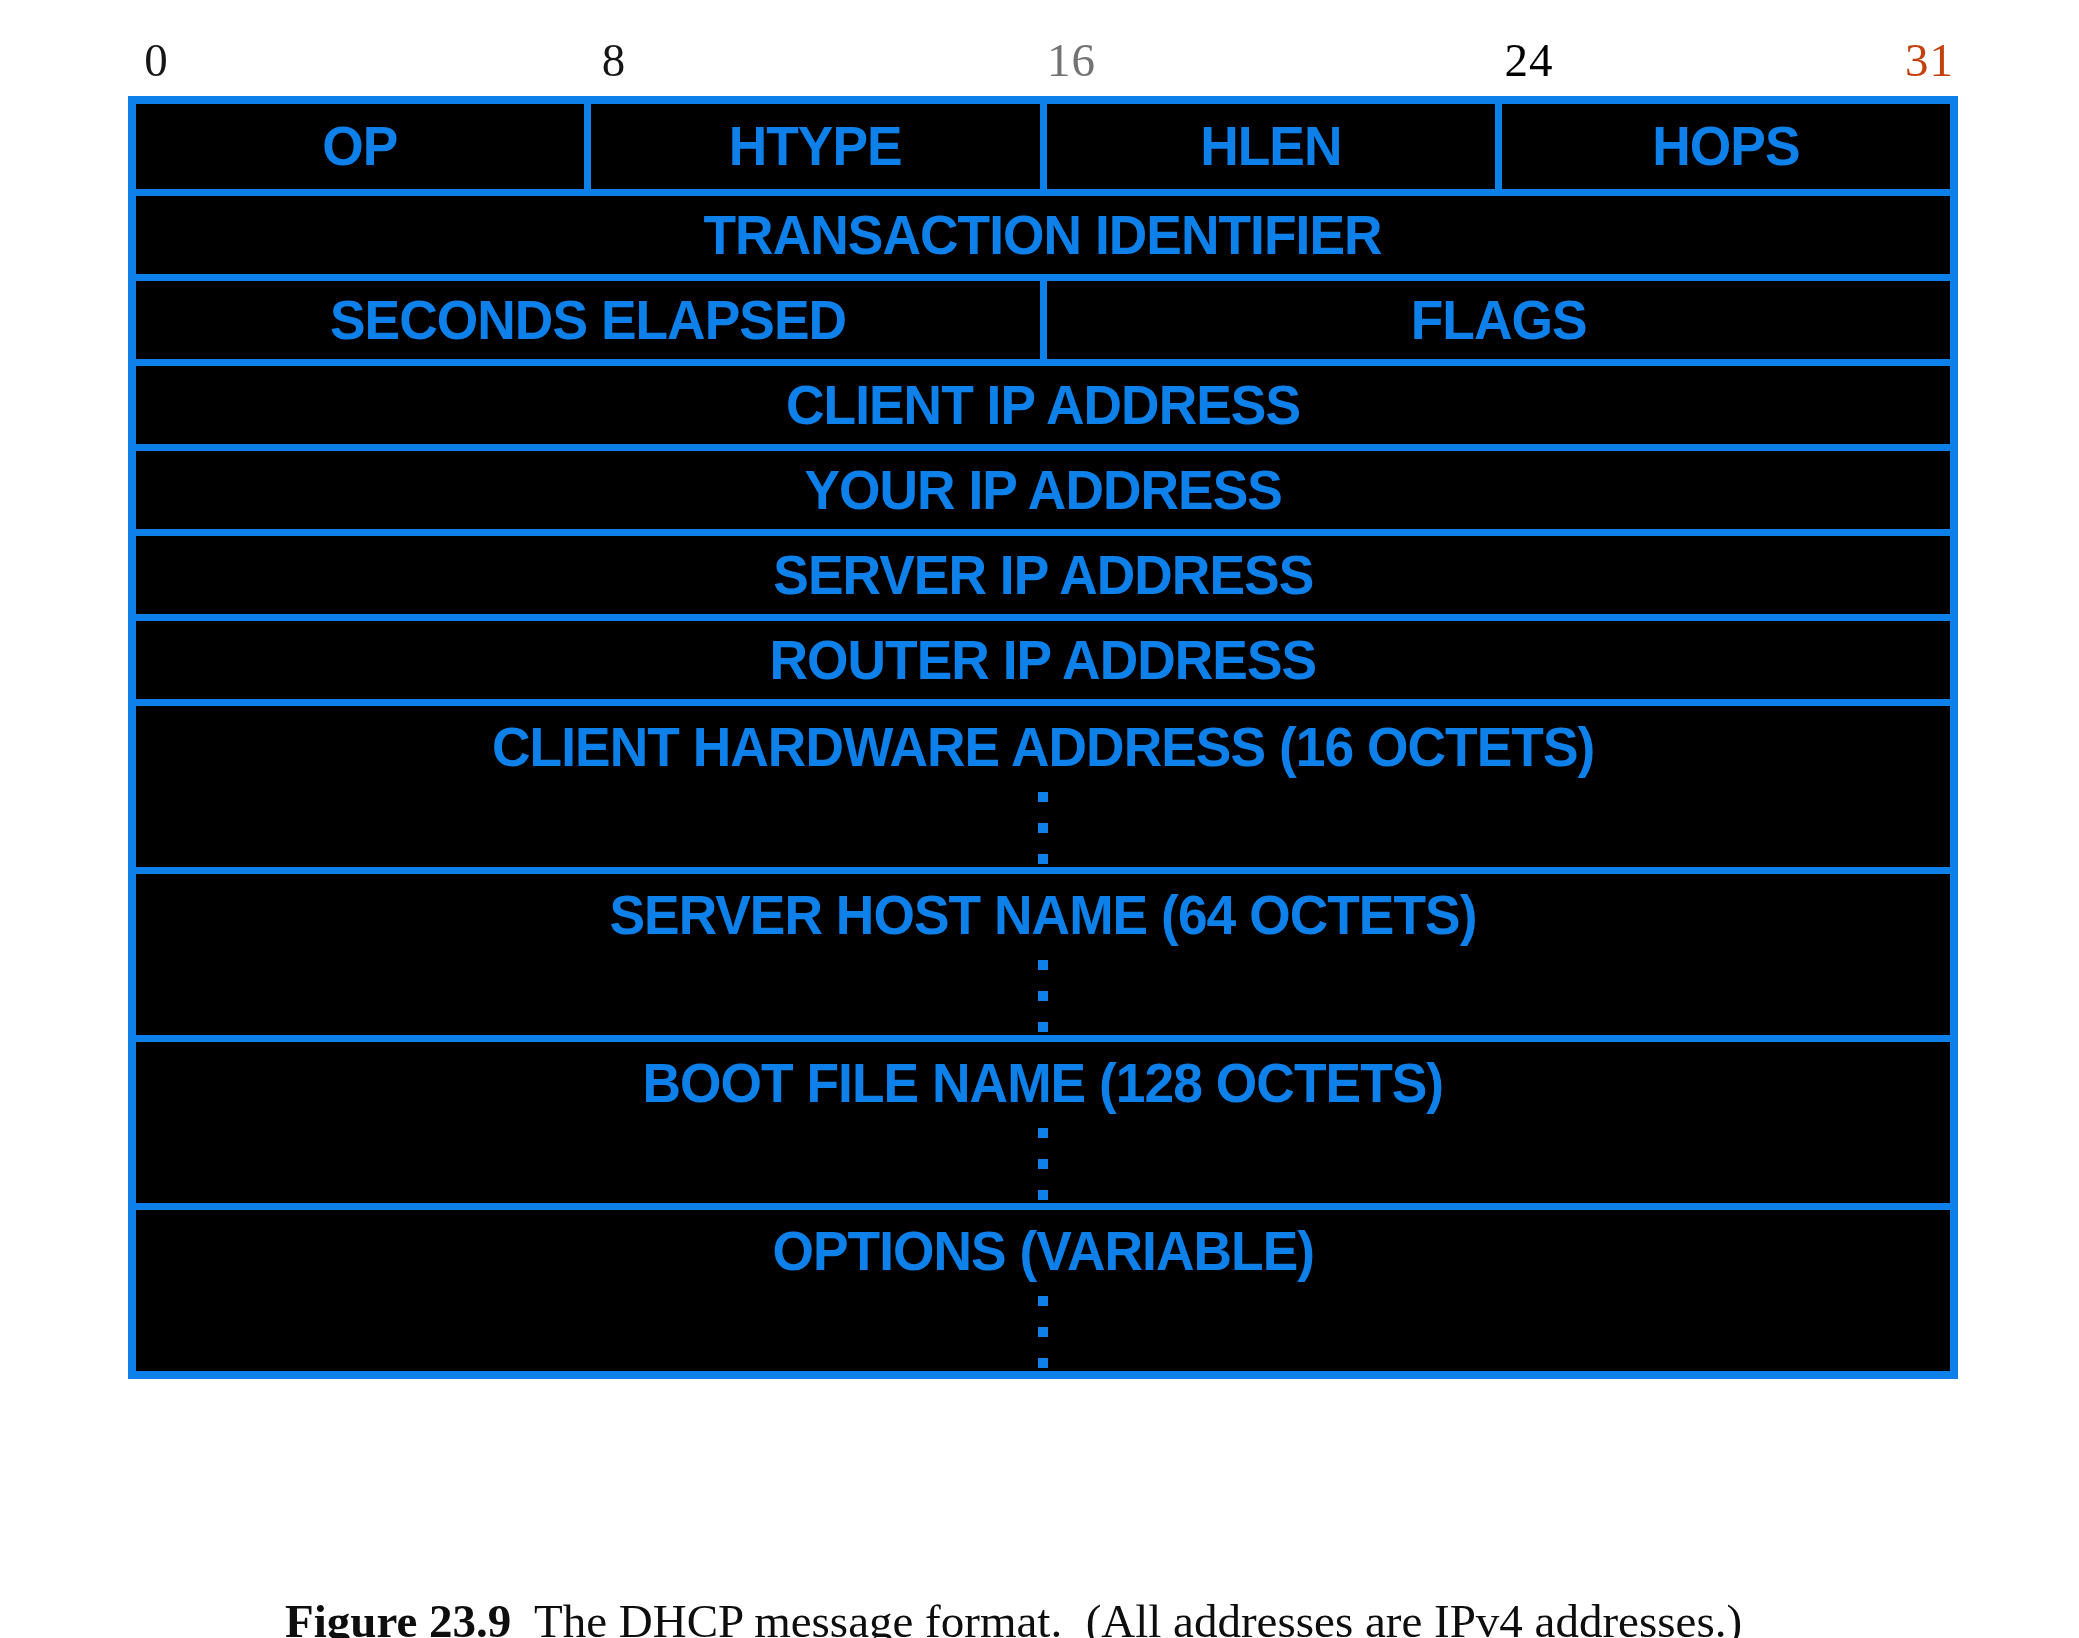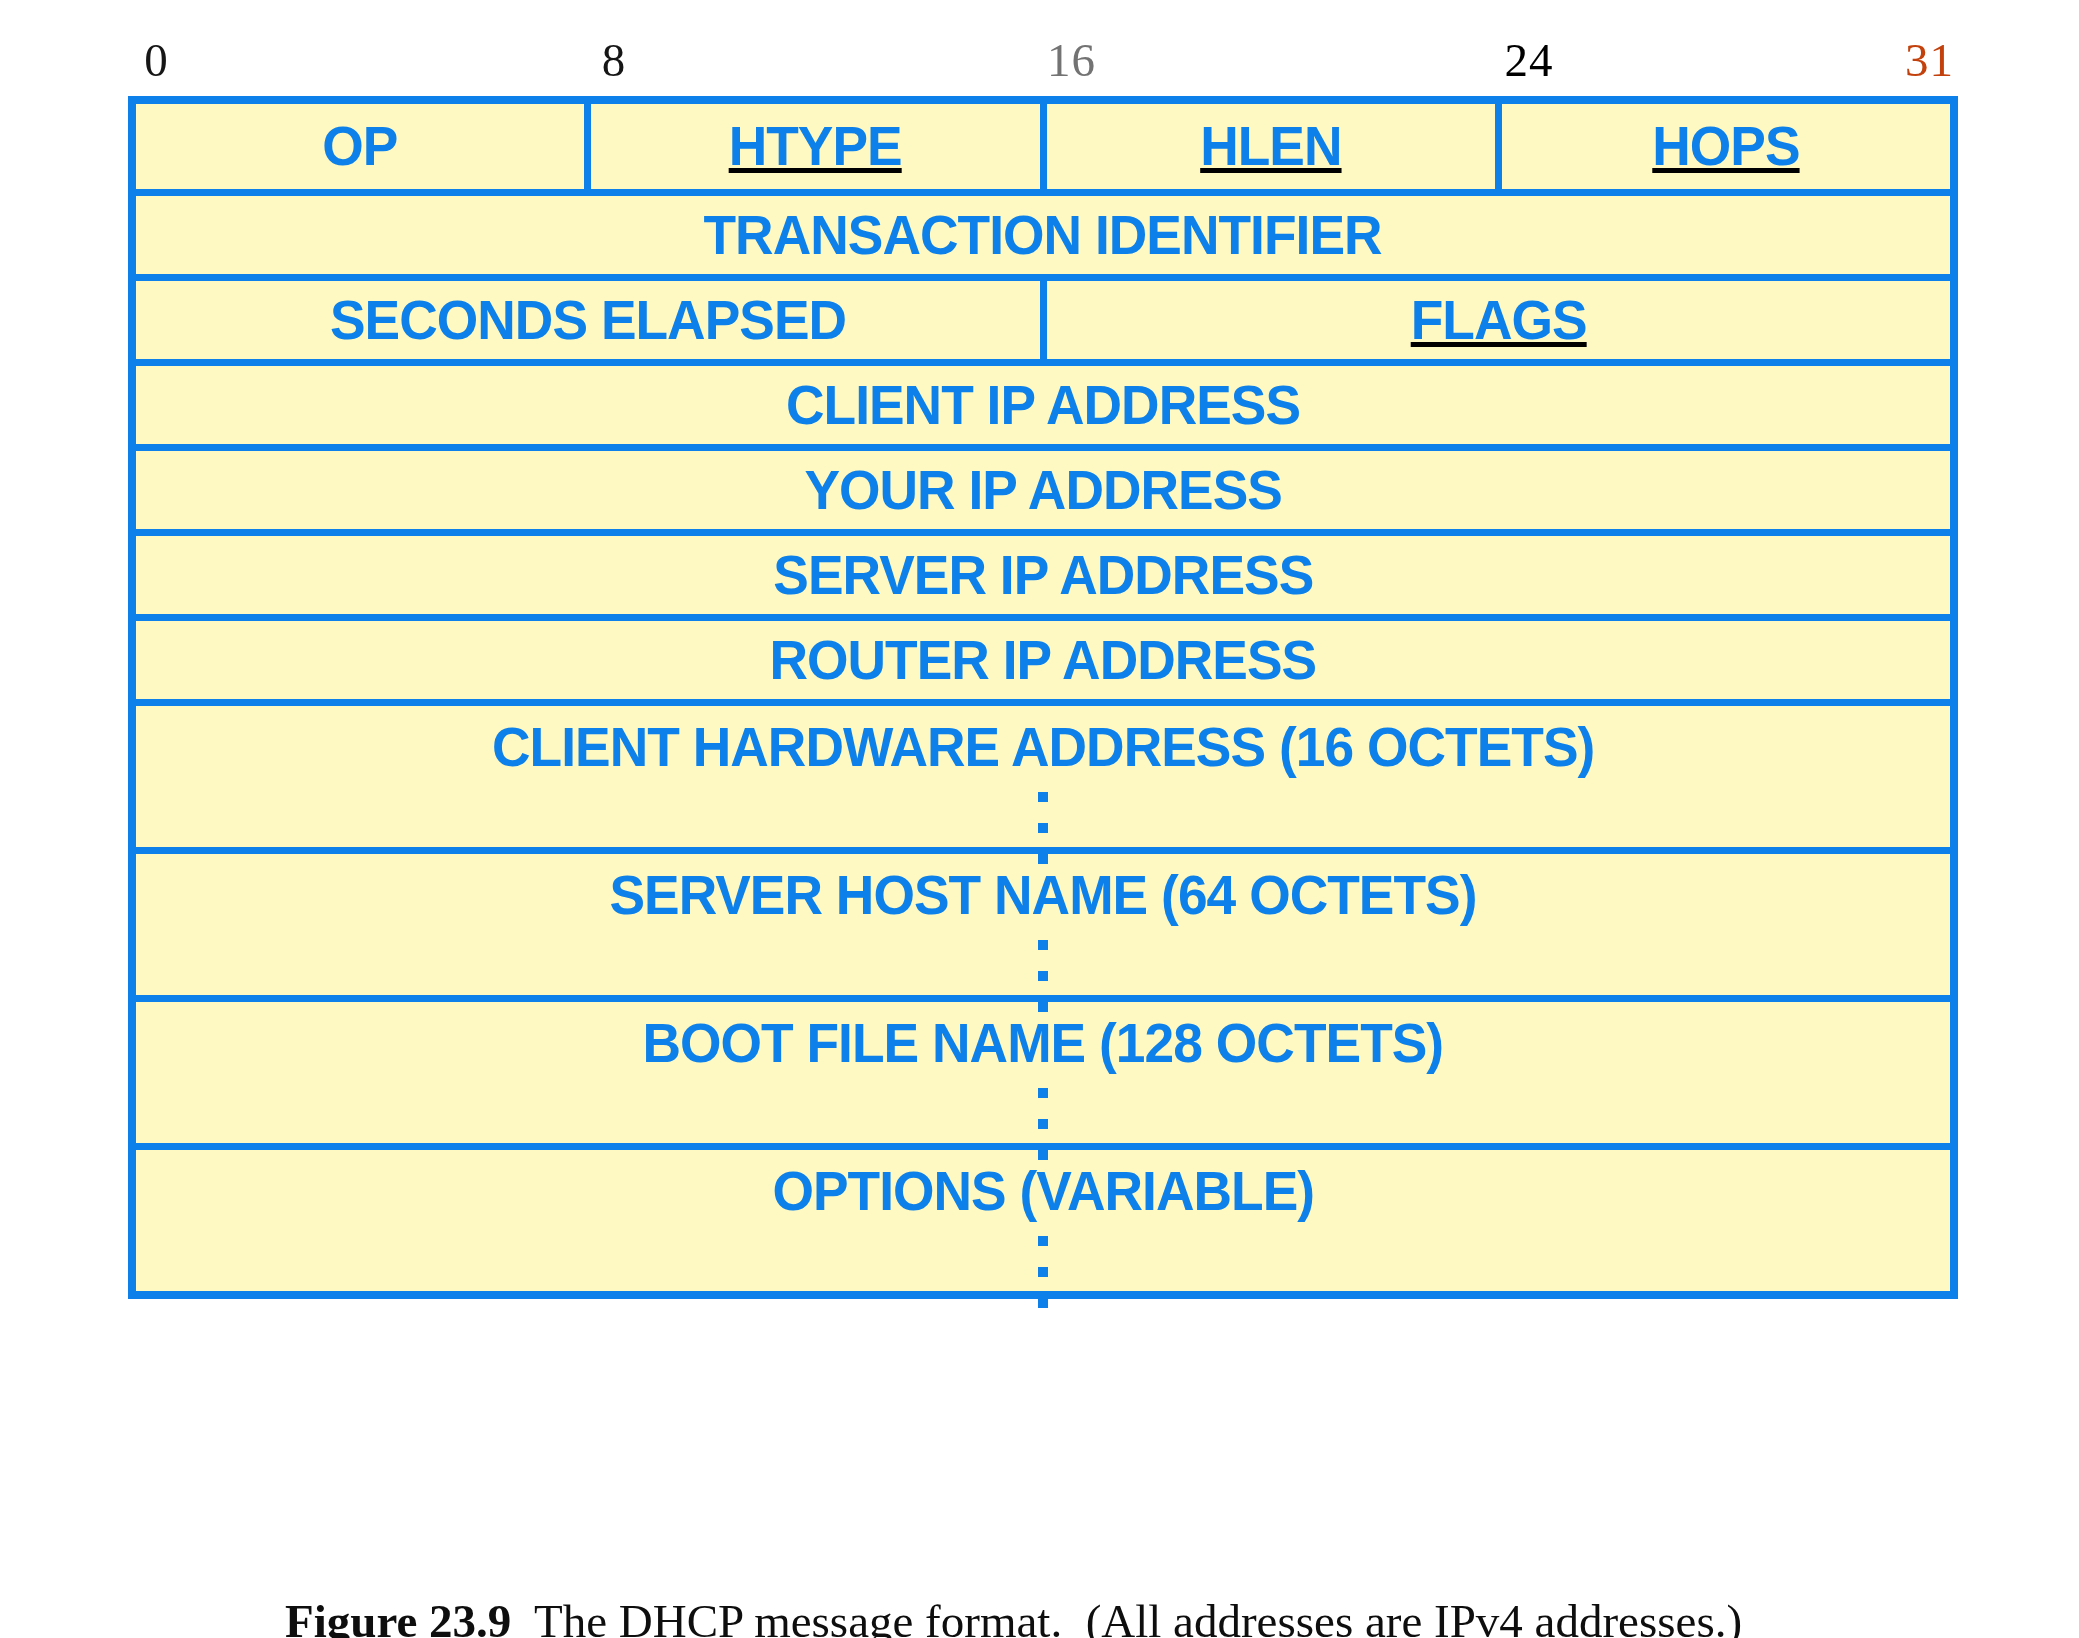--- a/index.html
+++ b/index.html
@@ -42,21 +42,21 @@
     border: 8px solid var(--blue);
     background: #e8e8e8;
   }
   .row {
     box-sizing: border-box;
     display: flex;
     align-items: stretch;
   }
   .row + .row { border-top: 7px solid var(--blue); }
   .row.simple { height: 85px; }
-  .row.tall   { height: 148px; flex-direction: column; align-items: stretch; }
+  .row.tall   { height: 168px; flex-direction: column; align-items: stretch; }
 
   .cell {
     flex: 1 1 0;
     display: flex;
     align-items: center;
     justify-content: center;
   }
   .cell + .cell { border-left: 7px solid var(--blue); text-decoration: underline; }
 
   .field-label {
@@ -114,21 +114,21 @@
 <div class="page">
 
   <div class="ruler">
       <span class="tick-label" style="left: 1.5625%; color: rgb(22, 22, 22);">0</span>
       <span class="tick-label" style="left: 26.5625%; color: rgb(22, 22, 22);">8</span>
       <span class="tick-label" style="left: 51.5625%; color: #737373;">16</span>
       <span class="tick-label" style="left: 76.5625%; color: #000000; text-align: right;">24</span>
       <span class="tick-label" style="left: 98.4375%; color: #c2410c;">31</span>
     </div>
 
-  <div class="packet" style="background: #fef9c3;">
+  <div class="packet" style="background: #000000;">
       <div class="row simple">
         <div class="cell">
           <span class="field-label">OP</span>
         </div>
         <div class="cell">
           <span class="field-label">HTYPE</span>
         </div>
         <div class="cell">
           <span class="field-label">HLEN</span>
         </div>

